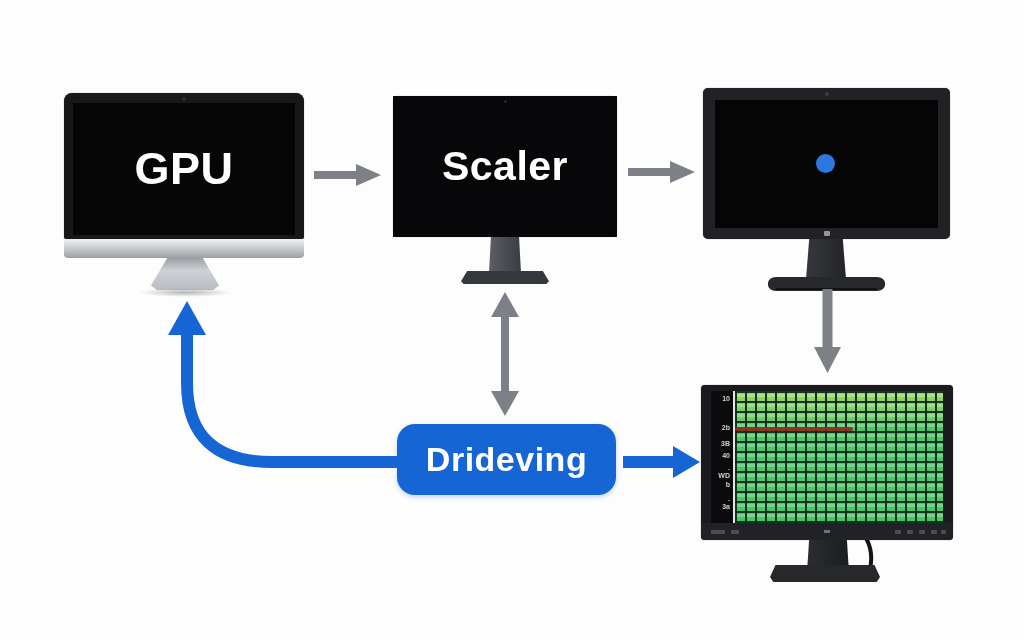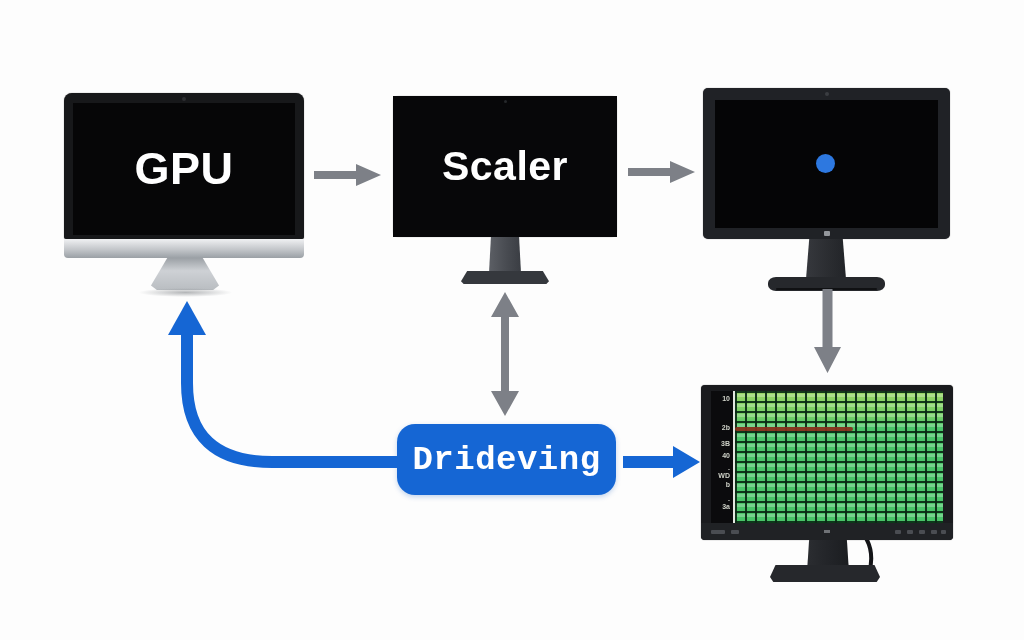--- a/index.html
+++ b/index.html
@@ -75,21 +75,21 @@
     background:linear-gradient(to right,#2b2d31,#212327 60%,#1b1d20);
     clip-path:polygon(5% 0, 95% 0, 100% 100%, 0 100%); }
   .m4-base { position:absolute; left:770px; top:565px; width:110px; height:17px; background:#26282c;
     clip-path:polygon(5% 0, 95% 0, 100% 70%, 97% 100%, 3% 100%, 0 70%); }
   .m4-cable { position:absolute; left:845px; top:524px; }
 
   
   .process-box { position:absolute; left:397px; top:424px; width:219px; height:71px;
     background:#1566d4; border-radius:18px; display:flex; align-items:center; justify-content:center;
     box-shadow:0 2px 5px rgba(20,90,190,.25); }
-  .process-text { font-size:34px;font-family:Liberation Mono, monospace; }
+  .process-text { font-size:34px; }
 
   
   .arr { position:absolute; }
 </style>
 </head>
 <body>
 
 <div class="canvas">
 
   <div>

